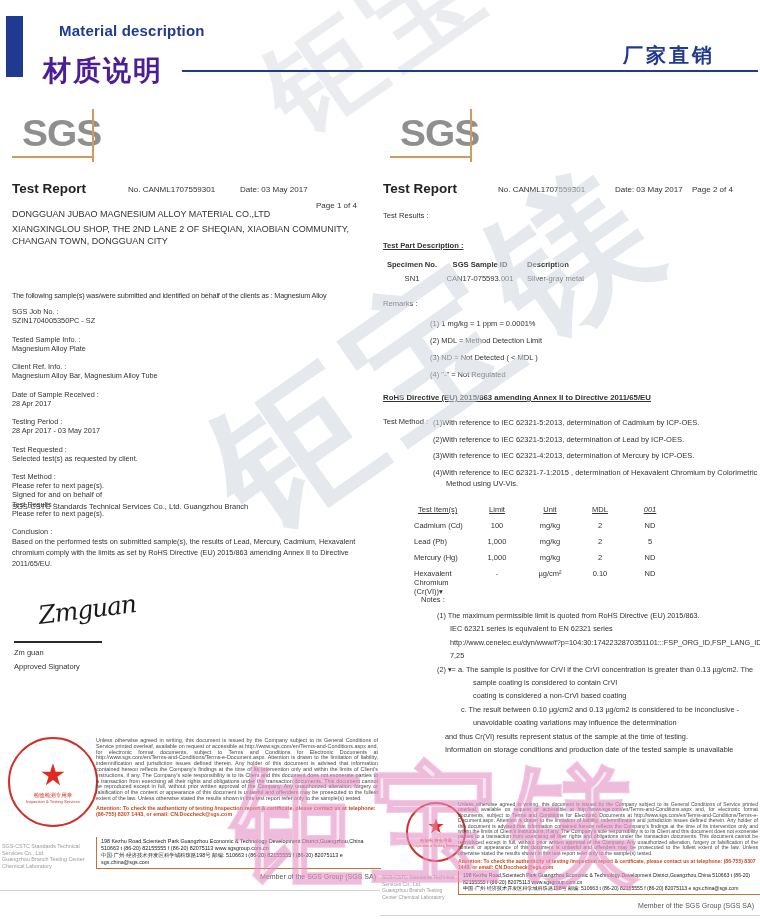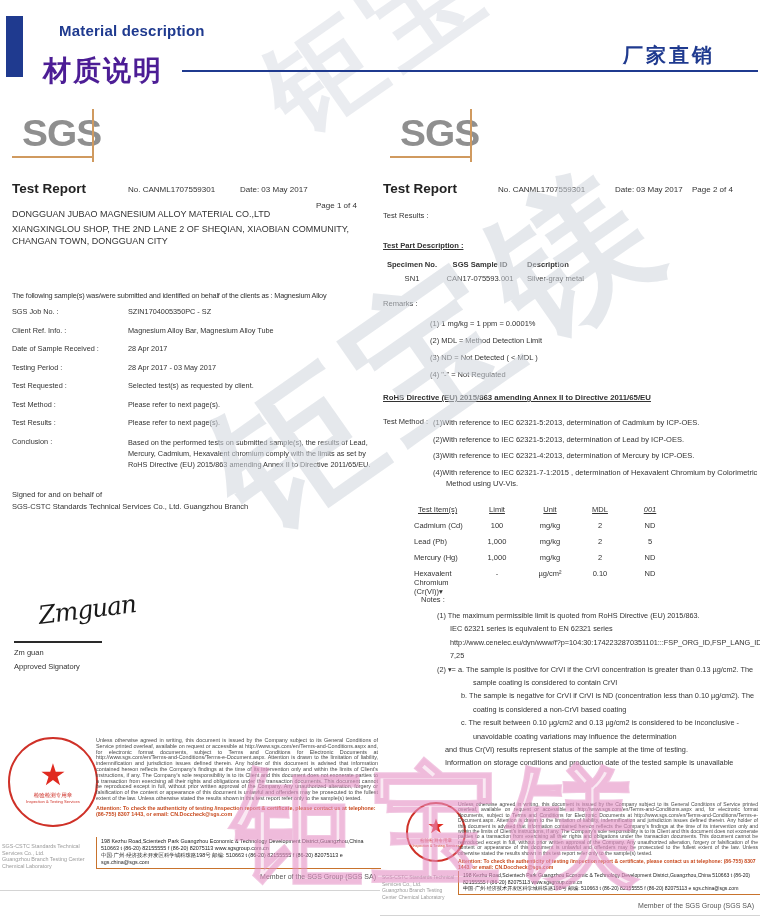--- a/index.html
+++ b/index.html
@@ -30,21 +30,21 @@
   .tr-meta{position:absolute;font-size:8px;color:#333;}
   .b{font-weight:bold;}
   .u{text-decoration:underline;}
   .it{font-style:italic;}
 
   
   .company{position:absolute;left:12px;top:114px;width:365px;font-size:9px;color:#333;}
   .companyaddr{position:absolute;left:12px;top:128px;width:365px;font-size:9px;line-height:12px;color:#333;}
   .intro{position:absolute;left:12px;top:196px;width:380px;font-size:7.3px;letter-spacing:-.2px;white-space:nowrap;}
   .fields{position:absolute;left:12px;top:212px;width:362px;}
-  .frow{display:flex;margin-bottom:9.5px;}
+  .frow{display:flex;margin-bottom:9.5px;flex-direction:column;}
   .flabel{width:116px;flex:none;}
   .fvalue{flex:1;line-height:9px;}
   .signed{position:absolute;left:12px;top:394px;width:340px;line-height:12px;font-size:7.5px;}
   .sig-script{position:absolute;left:38px;top:500px;font-family:"DejaVu Serif",serif;font-style:italic;font-size:25px;color:#1a1a1a;transform:rotate(-7deg);letter-spacing:-1px;}
   .sig-line{position:absolute;left:14px;top:546px;width:88px;height:2px;background:#2a2a2a;}
   .sig-name{position:absolute;left:14px;top:553px;font-size:7.5px;}
   .sig-title{position:absolute;left:14px;top:567px;font-size:7.5px;}
 
   
   .p2-label{position:absolute;font-size:7.6px;color:#333;}
@@ -133,20 +133,24 @@
     <div class="company">DONGGUAN JUBAO MAGNESIUM ALLOY MATERIAL CO.,LTD</div>
     <div class="companyaddr">XIANGXINGLOU SHOP, THE 2ND LANE 2 OF SHEQIAN, XIAOBIAN COMMUNITY, CHANGAN TOWN, DONGGUAN CITY</div>
     <div class="intro">The following sample(s) was/were submitted and identified on behalf of the clients as : Magnesium Alloy</div>
 
     <div class="fields">
       <div class="frow">
           <span class="flabel">SGS Job No. :</span>
           <span class="fvalue">SZIN1704005350PC - SZ</span>
         </div>
       <div class="frow">
+          <span class="flabel">Tested Sample Info. :</span>
+          <span class="fvalue">Magnesium Alloy Plate</span>
+        </div>
+      <div class="frow">
           <span class="flabel">Client Ref. Info. :</span>
           <span class="fvalue">Magnesium Alloy Bar, Magnesium Alloy Tube</span>
         </div>
       <div class="frow">
           <span class="flabel">Date of Sample Received :</span>
           <span class="fvalue">28 Apr 2017</span>
         </div>
       <div class="frow">
           <span class="flabel">Testing Period :</span>
           <span class="fvalue">28 Apr 2017 - 03 May 2017</span>
@@ -263,21 +267,20 @@
     </div>
 
     <div class="notes-label">Notes :</div>
     <div class="notes">
       <div class="ni0">(1) The maximum permissible limit is quoted from RoHS Directive (EU) 2015/863.</div>
       <div class="ni1">IEC 62321 series is equivalent to EN 62321 series</div>
       <div class="ni1">http://www.cenelec.eu/dyn/www/f?p=104:30:1742232870351101:::FSP_ORG_ID,FSP_LANG_ID:125863</div>
       <div class="ni1">7,25</div>
       <div class="ni0">(2) ▾= a. The sample is positive for CrVI if the CrVI concentration is greater than 0.13 µg/cm2. The</div>
       <div class="ni3">sample coating is considered to contain CrVI</div>
-      <div class="ni2">b. The sample is negative for CrVI if CrVI is ND (concentration less than 0.10 µg/cm2). The</div>
       <div class="ni3">coating is considered a non-CrVI based coating</div>
       <div class="ni2">c. The result between 0.10 µg/cm2 and 0.13 µg/cm2 is considered to be inconclusive -</div>
       <div class="ni3">unavoidable coating variations may influence the determination</div>
       <div class="ni1b">and thus Cr(VI) results represent status of the sample at the time of testing.</div>
       <div class="ni1b">Information on storage conditions and production date of the tested sample is unavailable</div>
     </div>
   </div>
 
   <div class="footer f-left">
     <div class="seal">

